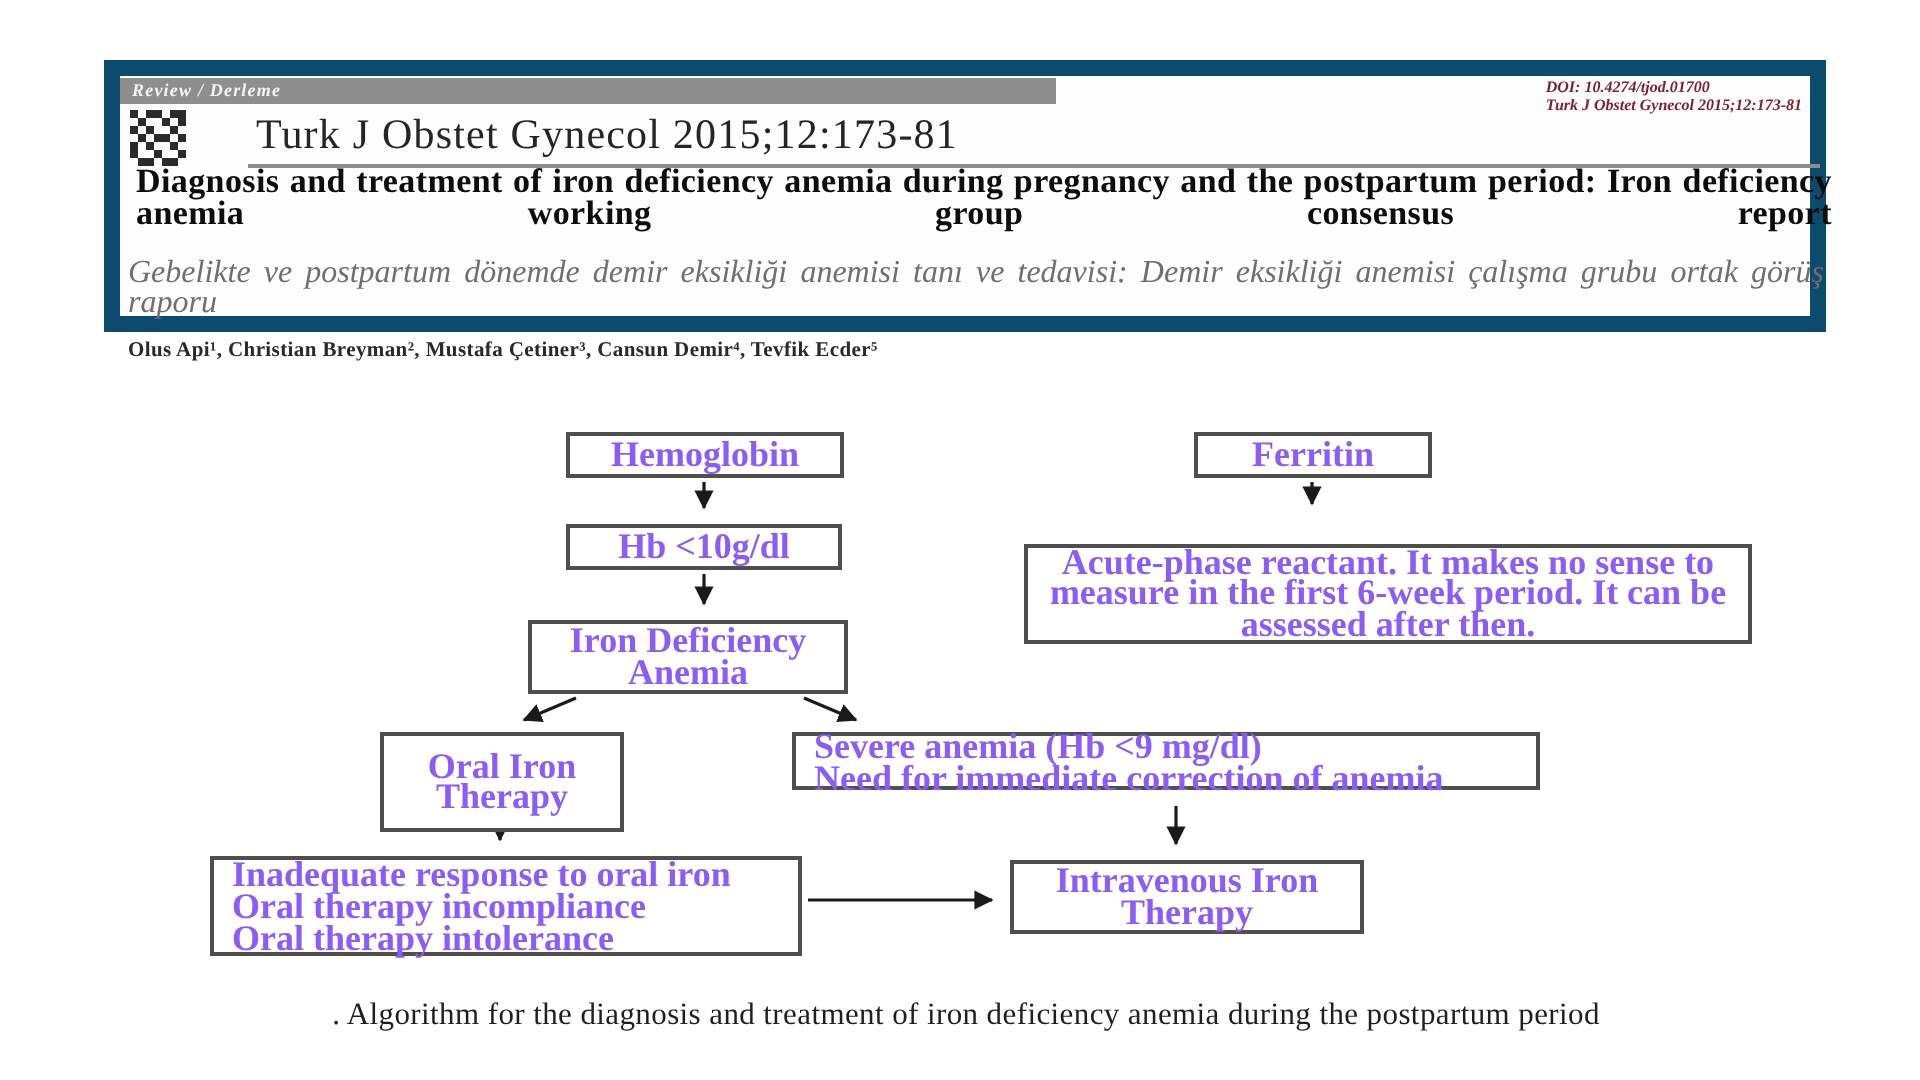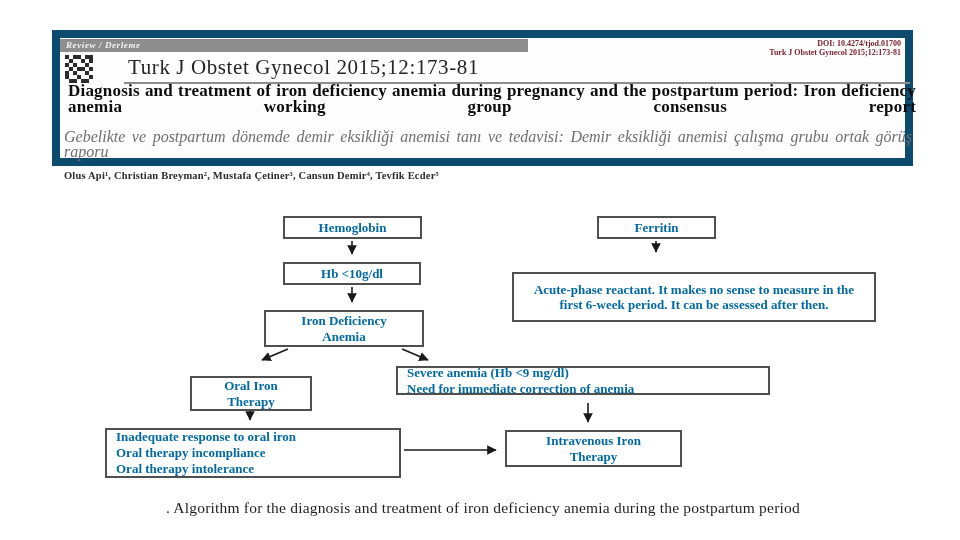--- a/index.html
+++ b/index.html
@@ -13,22 +13,22 @@
   .header {
     position:absolute; left:52px; top:30px; width:861px; height:136px;
     border:8px solid #0c4a6e; background:#fdfdfd;
   }
   .review-bar {
     position:absolute; left:0; top:1px; width:468px; height:13px;
     background:#8e8e8e; color:#f4f4f4; font-style:italic; font-weight:bold;
     font-size:9px; line-height:13px; padding-left:6px; letter-spacing:0.6px;
   }
   .doi-block {
-    position:absolute; right:4px; top:1px; text-align:right;
-    color:#7b2230; font-weight:bold; font-size:8px; line-height:9px;
+    position:absolute; right:4px; top:1px; 
+    color:#7b2230; font-weight:bold; font-size:8px; line-height:9px;font-style:italic;
   }
   .journal-row { position:absolute; left:4px; top:16px; width:846px; height:32px; }
   .qr { position:absolute; left:1px; top:1px; width:28px; height:28px; }
   .journal-cite {
     position:absolute; left:64px; top:1px; font-size:21px; color:#252525;
     letter-spacing:0.6px; white-space:nowrap;
   }
   .journal-underline {
     position:absolute; left:60px; right:0; top:28px; border-top:2px solid #8d8d8d;
   }
@@ -44,32 +44,32 @@
   }
   .authors {
     position:absolute; left:4px; top:120px; font-weight:bold;
     font-size:10.5px; color:#2a2a2a; letter-spacing:0.2px;margin-top:12px;
   }
 
   
   .arrows { position:absolute; left:0; top:0; width:960px; height:540px; }
   .fbox {
     position:absolute; background:#ffffff; border:2px solid #4f4f4f;
-    color:#0369a1; font-weight:bold; font-size:13px; line-height:15.5px;
+    color:#8b5cf6; font-weight:bold; font-size:18px; line-height:15.5px;
     display:flex; align-items:center; white-space:pre-line;
   }
   .fbox.center { justify-content:center; text-align:center; }
   .fbox.left { justify-content:flex-start; text-align:left; padding-left:9px; }
 
   #box-hemoglobin   { left:283px; top:216px; width:139px; height:23px; }
   #box-ferritin     { left:597px; top:216px; width:119px; height:23px; }
   #box-hb-threshold { left:283px; top:262px; width:138px; height:23px; }
   #box-acute-phase  { left:512px; top:260px; width:364px; height:50px; padding:0 8px;margin-top:12px; }
   #box-ida          { left:264px; top:310px; width:160px; height:37px; }
-  #box-oral-iron    { left:190px; top:376px; width:122px; height:35px; }
+  #box-oral-iron    { left:190px; top:366px; width:122px; height:50px; }
   #box-severe       { left:396px; top:366px; width:374px; height:29px; line-height:16px; }
   #box-inadequate   { left:105px; top:428px; width:296px; height:50px; line-height:16px; }
   #box-iv-iron      { left:505px; top:430px; width:177px; height:37px; }
 
   
   .caption {
     position:absolute; left:33px; top:499px; width:900px;
     font-size:15.5px; color:#1f1f1f; letter-spacing:0.2px;text-align:center;
   }
 </style>

